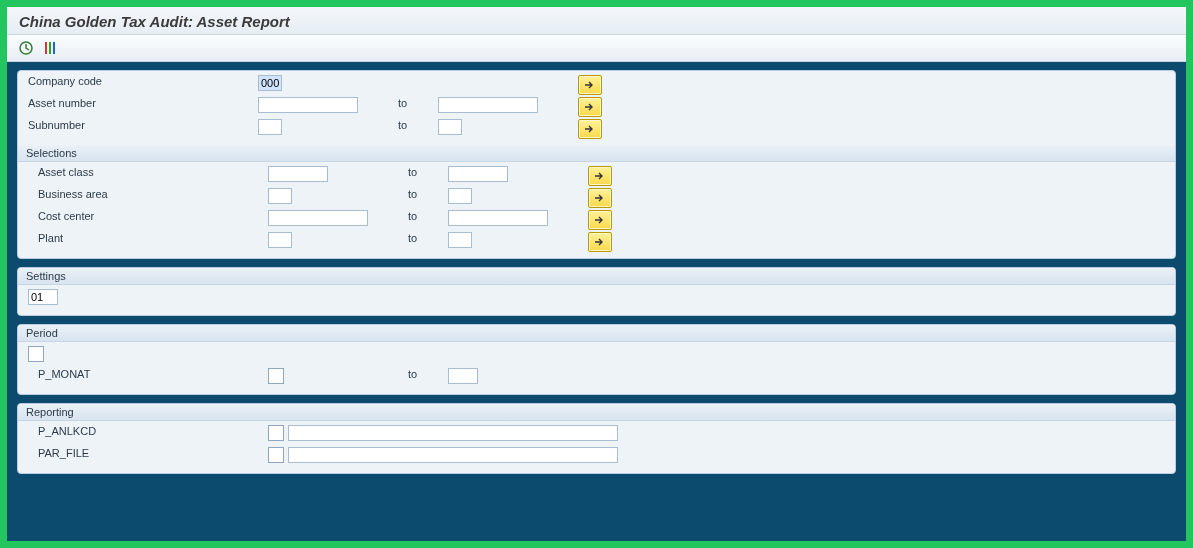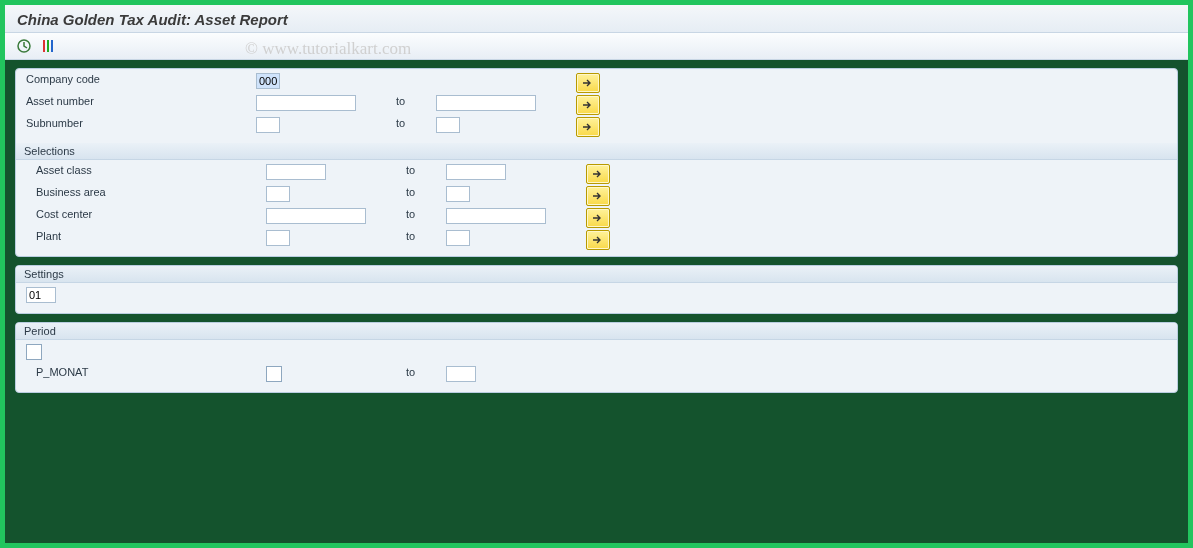--- a/index.html
+++ b/index.html
@@ -1,16 +1,16 @@
 <!DOCTYPE html>
 <html><head>
 <meta charset="utf-8">
 <style>
   html,body{margin:0;padding:0;font-family:Arial,Helvetica,sans-serif;font-size:11px;color:#222;background:#fff}
-  .window{width:1193px;height:548px;box-sizing:border-box;border:5px solid #22c55e;background:#14532d;position:relative;overflow:hidden}
+  .window{width:1193px;height:548px;box-sizing:border-box;border:7px solid #22c55e;background:#0c4a6e;position:relative;overflow:hidden}
   .titlebar{padding:6px 12px 4px;border-bottom:1px solid #c8d6e4;background:linear-gradient(#f4f7fa,#e6edf4)}
   .titlebar h1{margin:0;font-size:15px;font-style:italic;font-weight:bold;color:#3b3b3b}
   .toolbar{padding:4px 10px;border-bottom:1px solid #c8d6e4;background:linear-gradient(#fbfdfe,#e8eef5);display:flex;gap:6px;align-items:center}
   .tbtn{width:18px;height:18px;display:inline-flex;align-items:center;justify-content:center;cursor:pointer;border-radius:2px}
   .content{padding:8px 10px 0}
   .panel{border:1px solid #b9cde0;border-radius:4px;background:#eef3f8;margin-bottom:8px;overflow:hidden}
   .panel-no-title{padding:4px 0 4px 0}
   .panel-title{padding:2px 8px;background:linear-gradient(#eaf1f7,#d8e4ef);border-bottom:1px solid #c6d6e5;color:#2c3a47;font-size:11px}
   .panel-body{padding:4px 0}
   .row{display:flex;align-items:flex-start;height:22px;padding:0 10px}
@@ -50,21 +50,20 @@
     </span>
     <span class="tbtn" title="Get Variant">
       <svg width="16" height="16" viewBox="0 0 16 16">
         <rect x="3" y="2" width="2" height="12" fill="#d33"></rect>
         <rect x="7" y="2" width="2" height="12" fill="#2a2"></rect>
         <rect x="11" y="2" width="2" height="12" fill="#26c"></rect>
       </svg>
     </span>
   </div>
 
-  <div class="watermark">© www.tutorialkart.com</div>
 
   <div class="content">
 
     <div class="panel">
       <div class="panel-body panel-no-title">
         <div class="row">
           <span class="lbl">Company code</span>
           <span class="col-from">
               <input class="inp sel w40" value="0001" style="">
             </span>
@@ -209,15 +208,34 @@
               <span class="chk"></span>
             </span>
           <span class="col-to-lbl">to</span>
           <span class="col-to">
               <input class="inp w30" value="" style="">
             </span>
         </div>
       </div>
     </div>
 
+    <div class="panel">
+      <div class="panel-title">Reporting</div>
+      <div class="panel-body">
+        <div class="row">
+          <span class="lbl lbl-indent">P_ANLKCD</span>
+          <span style="display:flex;align-items:center;gap:4px">
+            <span class="chk"></span>
+            <input class="inp w330" value="" style="">
+          </span>
+        </div>
+        <div class="row">
+          <span class="lbl lbl-indent">PAR_FILE</span>
+          <span style="display:flex;align-items:center;gap:4px">
+            <span class="chk"></span>
+            <input class="inp w330" value="" style="">
+          </span>
+        </div>
+      </div>
+    </div>
 
   </div>
 </div>
 
 </body></html>

